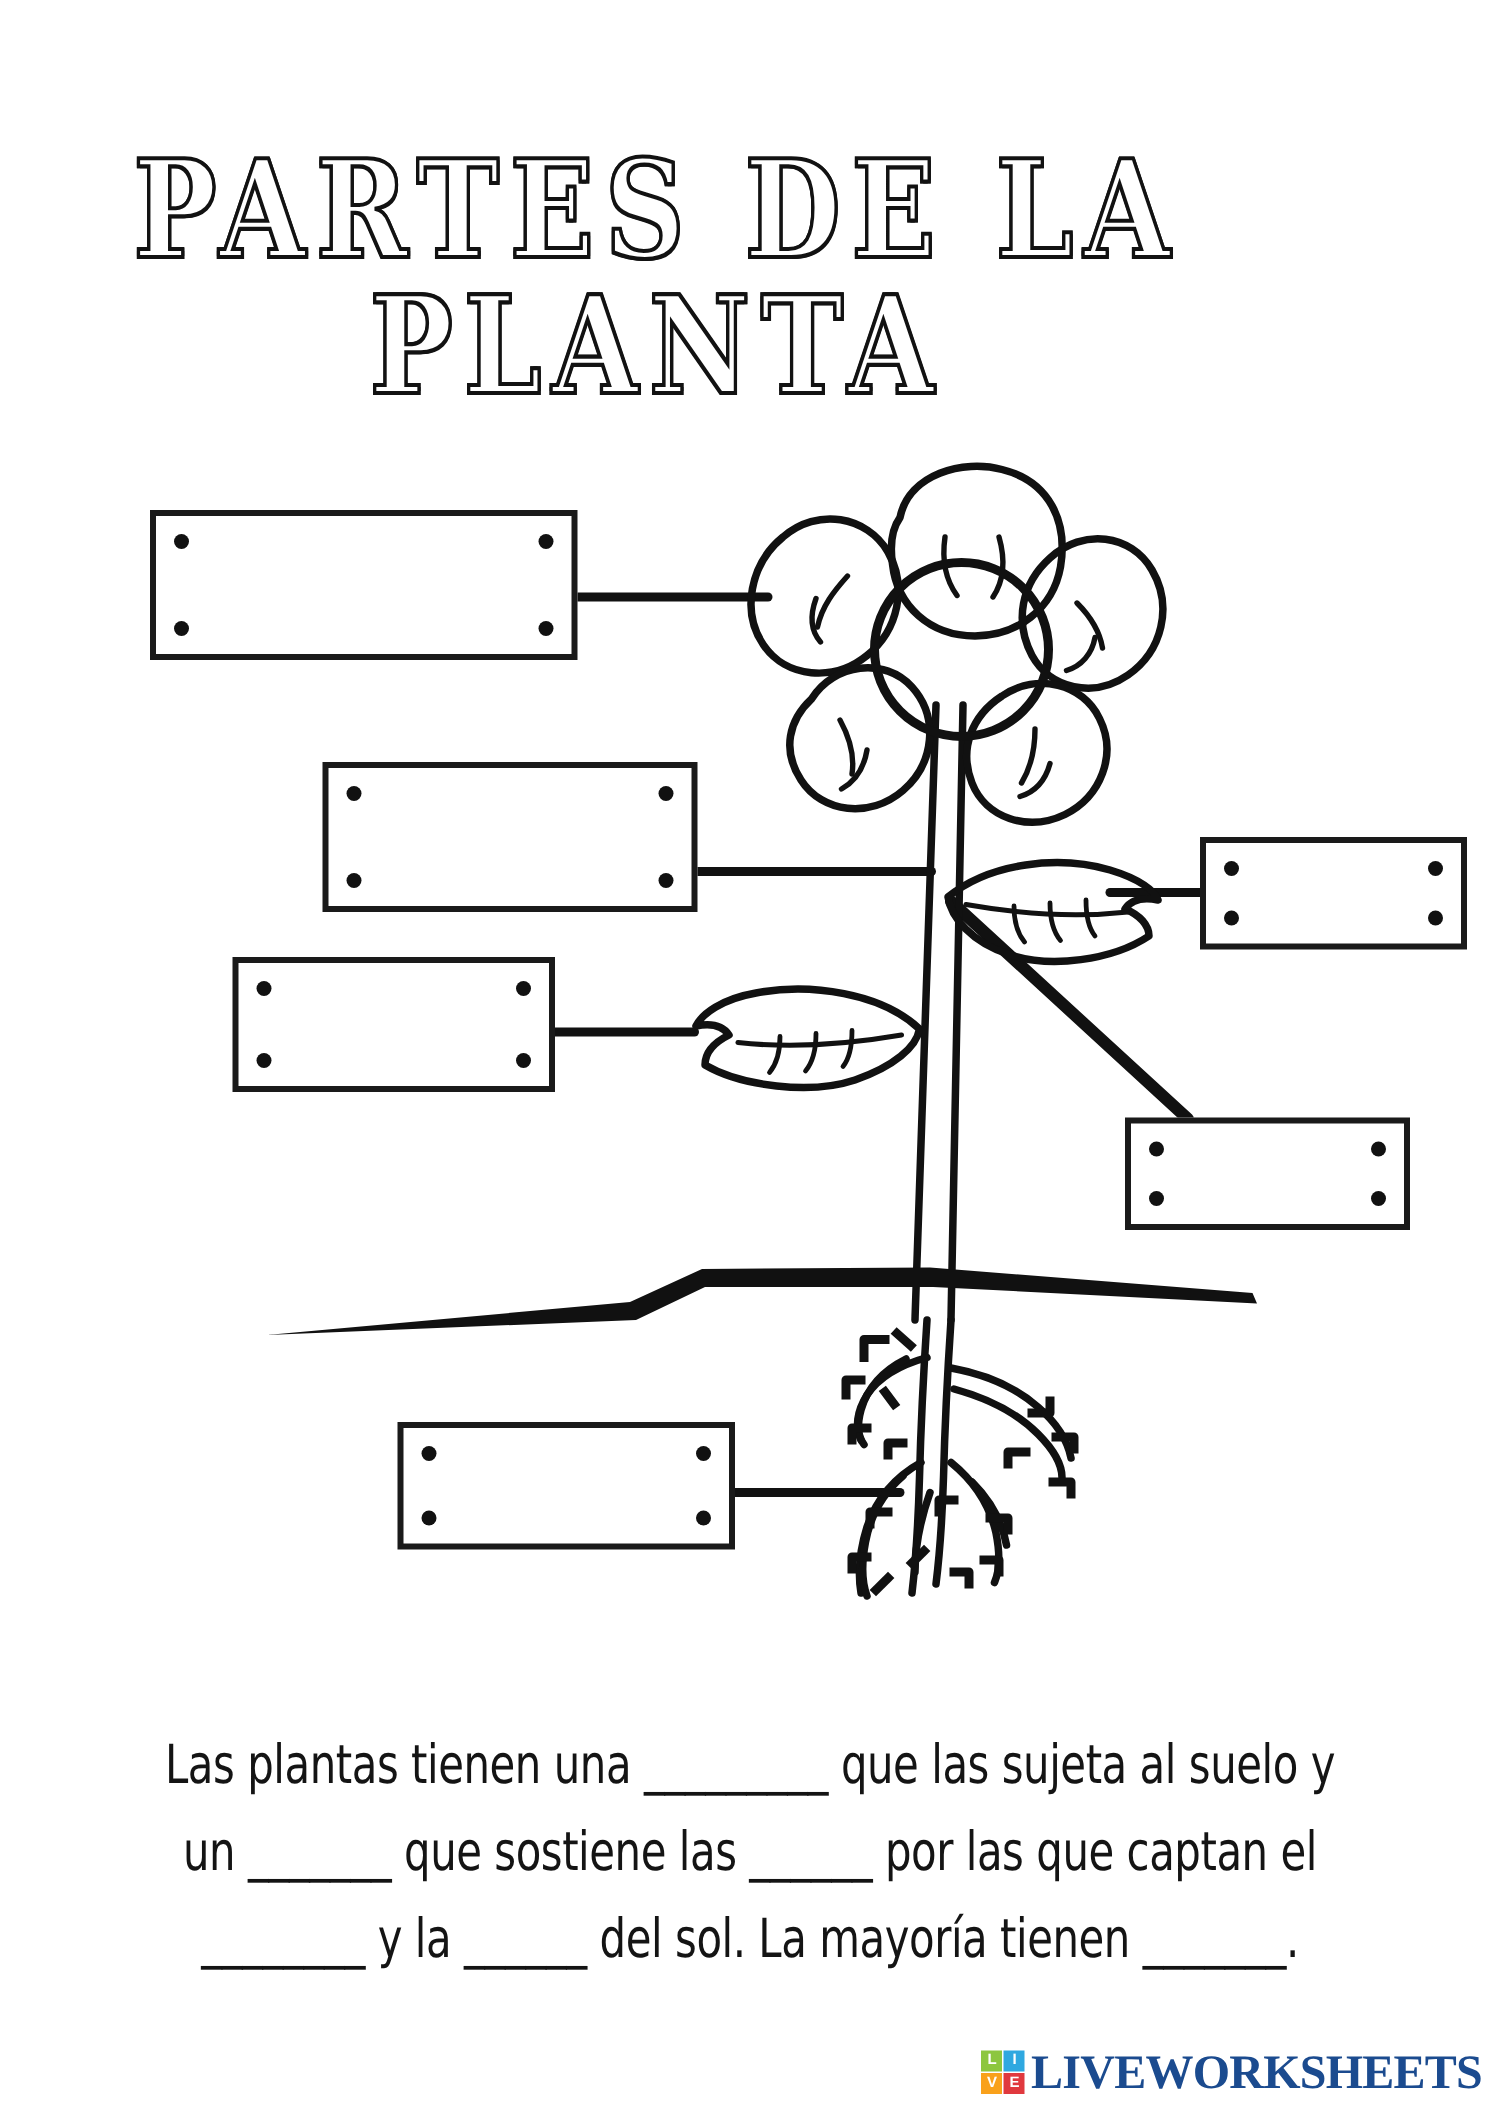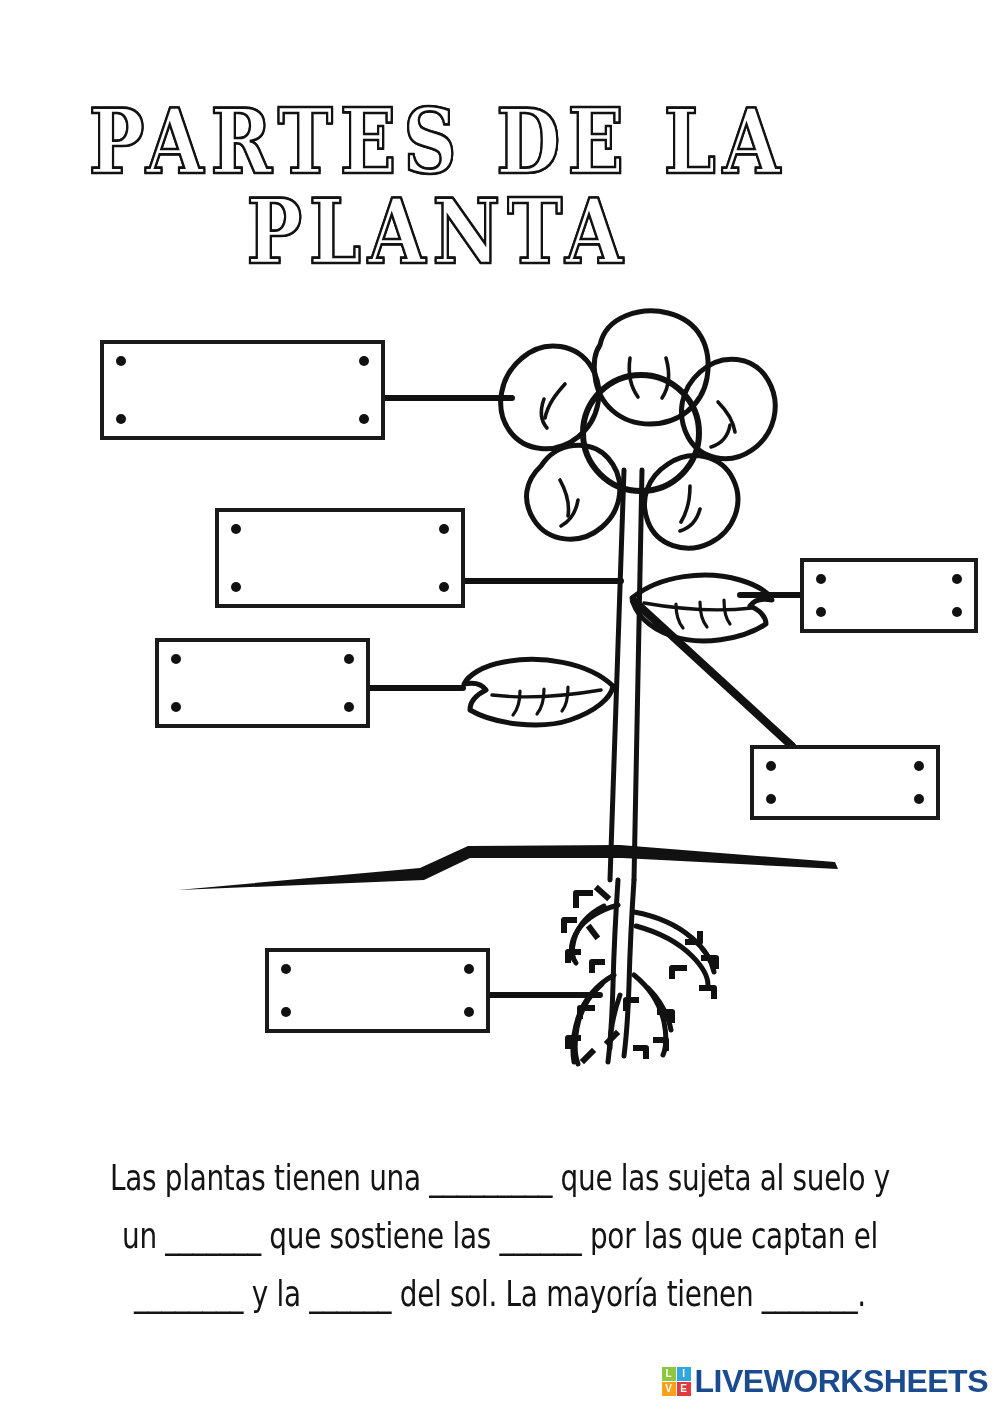--- a/index.html
+++ b/index.html
@@ -127,21 +127,21 @@
     display: flex;
     align-items: center;
     justify-content: center;
     font-size: 10px;
     font-weight: 700;
     color: #ffffff;
     font-family: "Liberation Sans", sans-serif;
     line-height: 1;
   }
   .logo-word {
-    font-family: Liberation Sans, sans-serif;
+    font-family: Liberation Serif, serif;
     font-weight: 700;
     font-size: 32px;
     letter-spacing: -0.5px;
   }
 </style>
 </head>
 <body style="background: rgb(255, 255, 255);">
 
 <div class="page">
 

